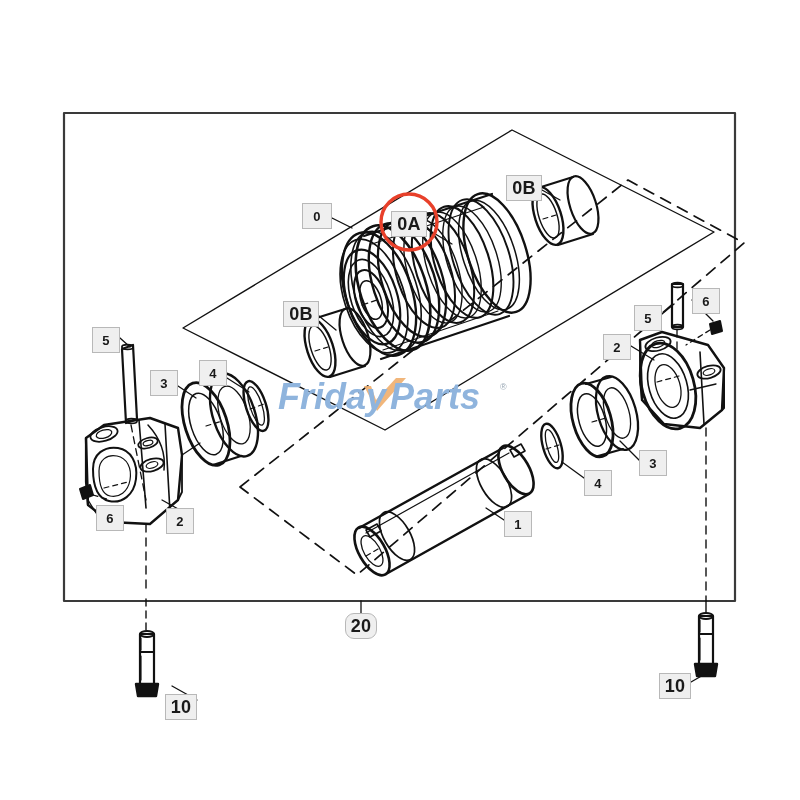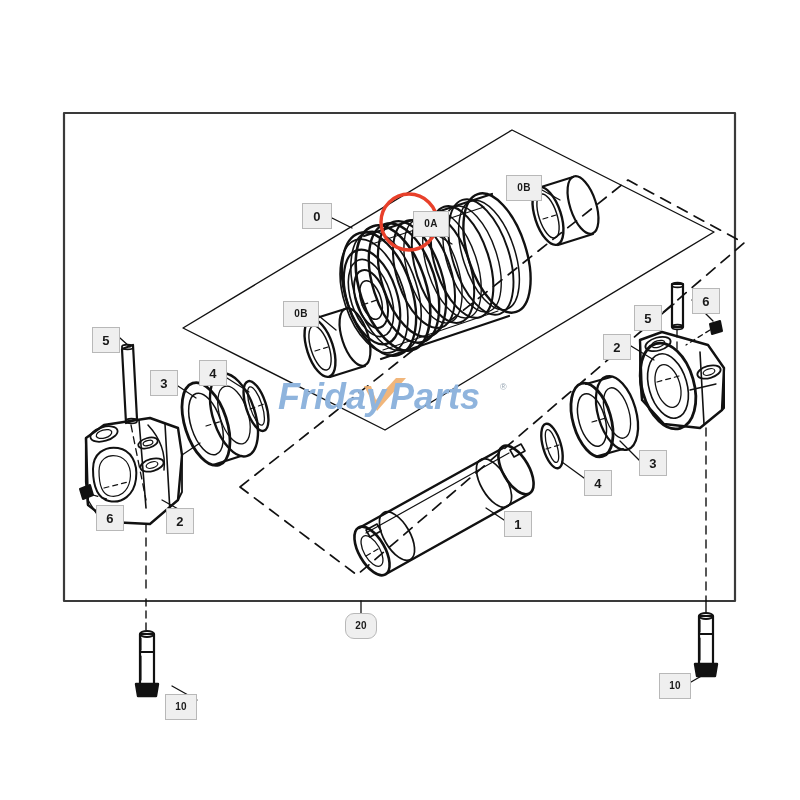--- a/index.html
+++ b/index.html
@@ -36,21 +36,21 @@
     font-weight: bold;
     font-size: 13px;
     color: #1a1a1a;
     display: flex;
     align-items: center;
     justify-content: center;
     letter-spacing: 0.3px;
     line-height: 1;
     user-select: none;
   }
-  .callout-box.wide { font-size: 10px; }
+  .callout-box.wide { font-size: 18px; }
   #watermark {
     position: absolute;
     left: 278px;
     top: 376px;
     width: 244px;
     height: 44px;
     pointer-events: none;
   }
 </style>
 </head>
@@ -302,21 +302,21 @@
     <g>
       <path d="M86,10 L99,35 L128,2 L118,2 L98,24 L93,10 Z" fill="#f0b070" opacity="0.92"></path>
     </g>
     <text x="0" y="33" font-family="'Liberation Sans', sans-serif" font-size="36" font-weight="bold" font-style="italic" fill="#8fb4dd">Friday</text>
     <text x="112" y="33" font-family="'Liberation Sans', sans-serif" font-size="36" font-weight="bold" font-style="italic" fill="#8fb4dd">Parts</text>
     <text x="222" y="14" font-family="'Liberation Sans', sans-serif" font-size="9" fill="#9aa8b5">®</text>
   </svg>
 
   <div id="callout-layer">
       <div class="callout-box" style="left: 302px; top: 203px; width: 30px; height: 26px; background: rgb(239, 239, 239); border-color: rgb(184, 184, 184); color: rgb(26, 26, 26);">0</div>
-      <div class="callout-box wide" style="left: 413px; top: 211px; width: 36px; height: 26px; background: rgb(239, 239, 239); border-color: rgb(184, 184, 184); color: rgb(26, 26, 26);">0A</div>
+      <div class="callout-box wide" style="left: 391px; top: 211px; width: 36px; height: 26px; background: rgb(239, 239, 239); border-color: rgb(184, 184, 184); color: rgb(26, 26, 26);">0A</div>
       <div class="callout-box wide" style="left: 506px; top: 175px; width: 36px; height: 26px; background: rgb(239, 239, 239); border-color: rgb(184, 184, 184); color: rgb(26, 26, 26);">0B</div>
       <div class="callout-box wide" style="left: 283px; top: 301px; width: 36px; height: 26px; background: rgb(239, 239, 239); border-color: rgb(184, 184, 184); color: rgb(26, 26, 26);">0B</div>
       <div class="callout-box" style="left: 92px; top: 327px; width: 28px; height: 26px; background: rgb(239, 239, 239); border-color: rgb(184, 184, 184); color: rgb(26, 26, 26);">5</div>
       <div class="callout-box" style="left: 150px; top: 370px; width: 28px; height: 26px; background: rgb(239, 239, 239); border-color: rgb(184, 184, 184); color: rgb(26, 26, 26);">3</div>
       <div class="callout-box" style="left: 199px; top: 360px; width: 28px; height: 26px; background: rgb(239, 239, 239); border-color: rgb(184, 184, 184); color: rgb(26, 26, 26);">4</div>
       <div class="callout-box" style="left: 96px; top: 505px; width: 28px; height: 26px; background: rgb(239, 239, 239); border-color: rgb(184, 184, 184); color: rgb(26, 26, 26);">6</div>
       <div class="callout-box" style="left: 166px; top: 508px; width: 28px; height: 26px; background: rgb(239, 239, 239); border-color: rgb(184, 184, 184); color: rgb(26, 26, 26);">2</div>
       <div class="callout-box" style="left: 634px; top: 305px; width: 28px; height: 26px; background: rgb(239, 239, 239); border-color: rgb(184, 184, 184); color: rgb(26, 26, 26);">5</div>
       <div class="callout-box" style="left: 692px; top: 288px; width: 28px; height: 26px; background: rgb(239, 239, 239); border-color: rgb(184, 184, 184); color: rgb(26, 26, 26);">6</div>
       <div class="callout-box" style="left: 603px; top: 334px; width: 28px; height: 26px; background: rgb(239, 239, 239); border-color: rgb(184, 184, 184); color: rgb(26, 26, 26);">2</div>

